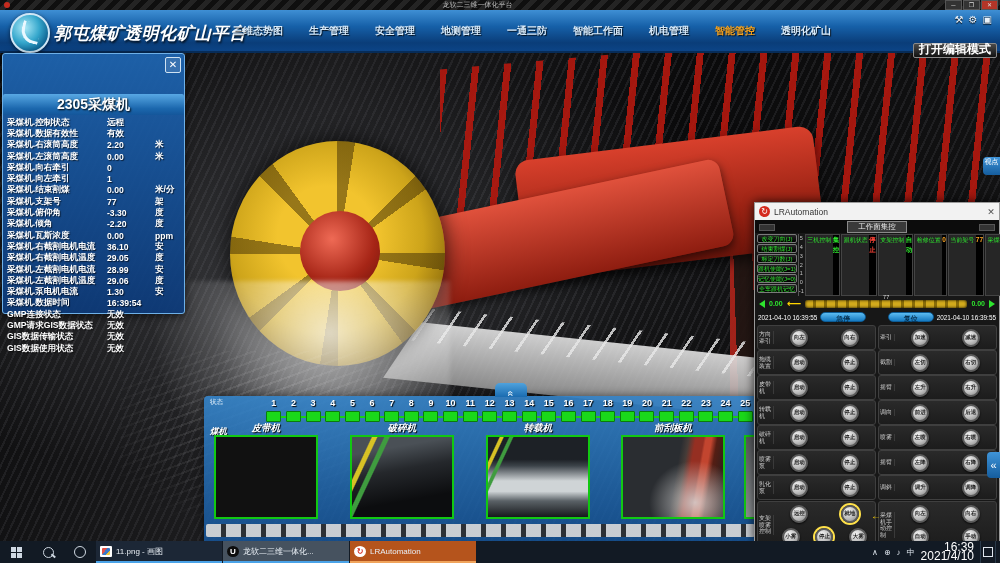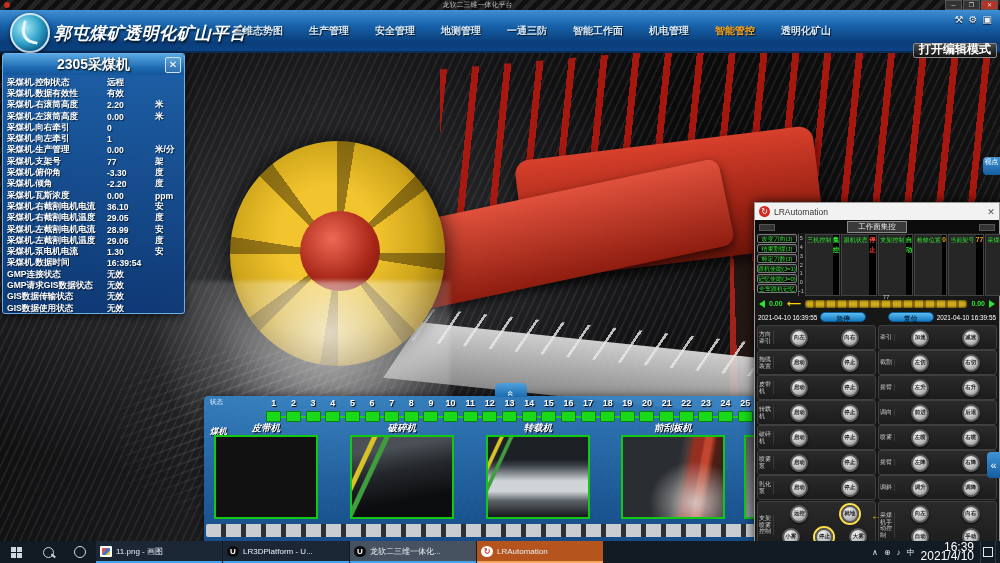--- a/index.html
+++ b/index.html
@@ -71,21 +71,21 @@
     -webkit-mask-image:radial-gradient(ellipse at 45% 40%,#000,transparent 70%);
     mask-image:radial-gradient(ellipse at 45% 40%,#000,transparent 70%);}
   
   .shearer{position:absolute;left:2px;top:53px;width:181px;height:259px;z-index:30;
     border:1px solid #6db0e8;border-radius:3px;
     background:linear-gradient(180deg,rgba(30,100,175,.95),rgba(12,58,122,.92));
     box-shadow:0 2px 8px rgba(0,0,0,.6);}
   .shearer .hdr{position:relative;height:21px;border-radius:2px 2px 0 0;
     background:linear-gradient(180deg,#58a8e4,#1b67ad 70%,#14569a);
     text-align:center;font-size:14px;font-weight:bold;color:#fff;line-height:21px;
-    text-shadow:1px 1px 2px #000;}
+    text-shadow:1px 1px 2px #000;margin-top:40px;}
   .shearer .hclose{position:absolute;right:3px;top:3px;width:14px;height:14px;line-height:13px;
     font-size:10px;color:#fff;text-align:center;border:1px solid #cfe2f2;border-radius:2px;background:rgba(255,255,255,.12);}
   .srows{padding:2px 4px 0 4px;}
   .drow{display:flex;height:11.3px;align-items:center;}
   .drow span{font-size:8.6px;font-weight:bold;color:#fff;text-shadow:1px 1px 1px rgba(0,0,0,.65);white-space:nowrap;}
   .drow .dl{flex:1;overflow:hidden;}
   .drow .dv{width:48px;}
   .drow .du{width:25px;}
   
   .campanel{position:absolute;left:204px;top:396px;width:553px;height:145px;z-index:25;
@@ -292,21 +292,21 @@
         <span class="dl">采煤机.向右牵引</span>
         <span class="dv">0</span>
         <span class="du"></span>
       </div>
         <div class="drow">
         <span class="dl">采煤机.向左牵引</span>
         <span class="dv">1</span>
         <span class="du"></span>
       </div>
         <div class="drow">
-        <span class="dl">采煤机.生产管理</span>
+        <span class="dl">采煤机.结束割煤</span>
         <span class="dv">0.00</span>
         <span class="du">米/分</span>
       </div>
         <div class="drow">
         <span class="dl">采煤机.支架号</span>
         <span class="dv">77</span>
         <span class="du">架</span>
       </div>
         <div class="drow">
         <span class="dl">采煤机.俯仰角</span>
@@ -756,24 +756,20 @@
       </div>
     <div class="tbbtn">
         <span class="cortic"></span>
       </div>
     <div style="display:flex;">
 
         <div class="app ic-paint">
         <span class="appicon"></span>
         <span class="applabel">11.png - 画图</span>
       </div>
-        <div class="app ic-u">
-        <span class="appicon"></span>
-        <span class="applabel">LR3DPlatform - U...</span>
-      </div>
         <div class="app active ic-u">
         <span class="appicon"></span>
         <span class="applabel">龙软二三维一体化...</span>
       </div>
         <div class="app orange ic-lr">
         <span class="appicon"></span>
         <span class="applabel">LRAutomation</span>
       </div>
       </div>
     <div class="tbspacer"></div>

